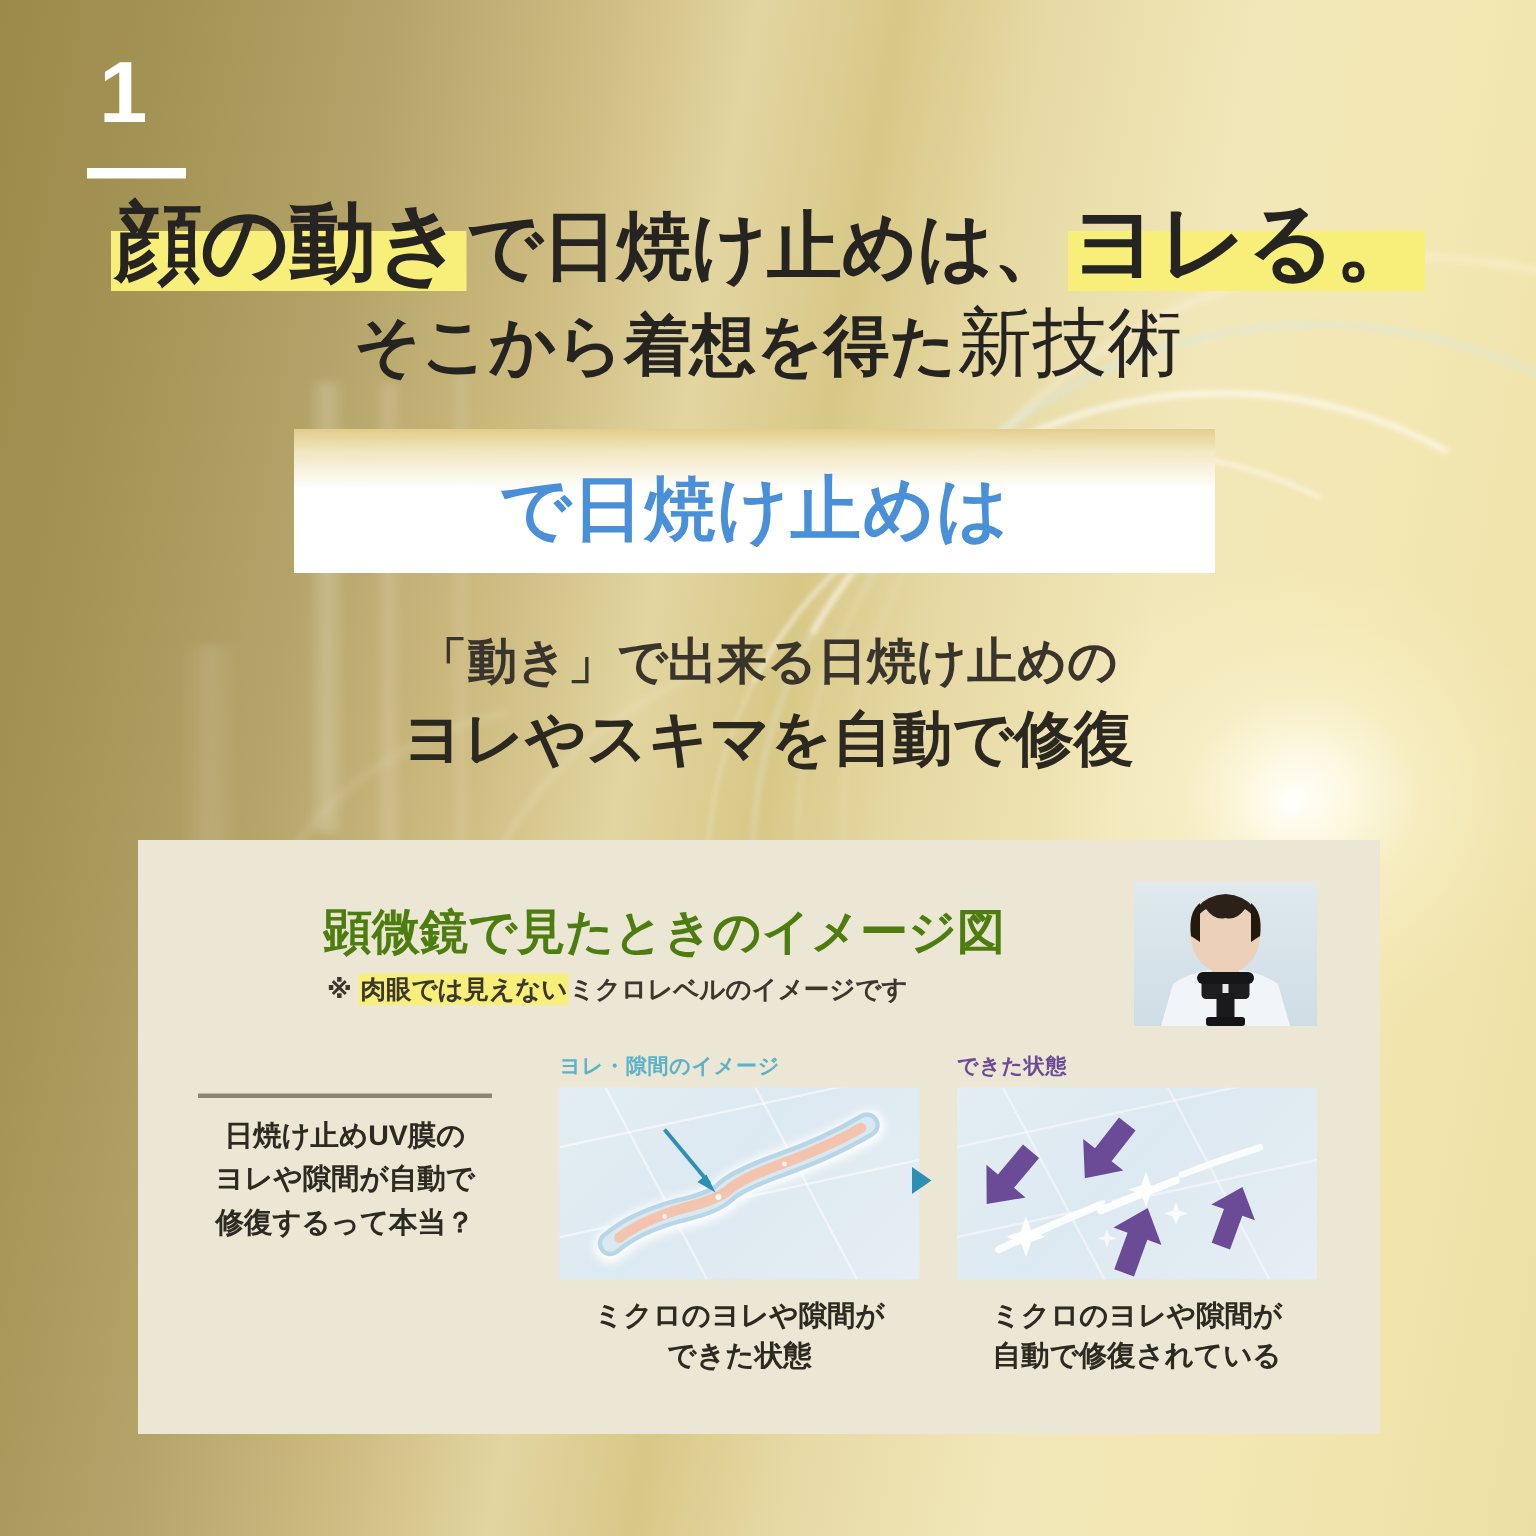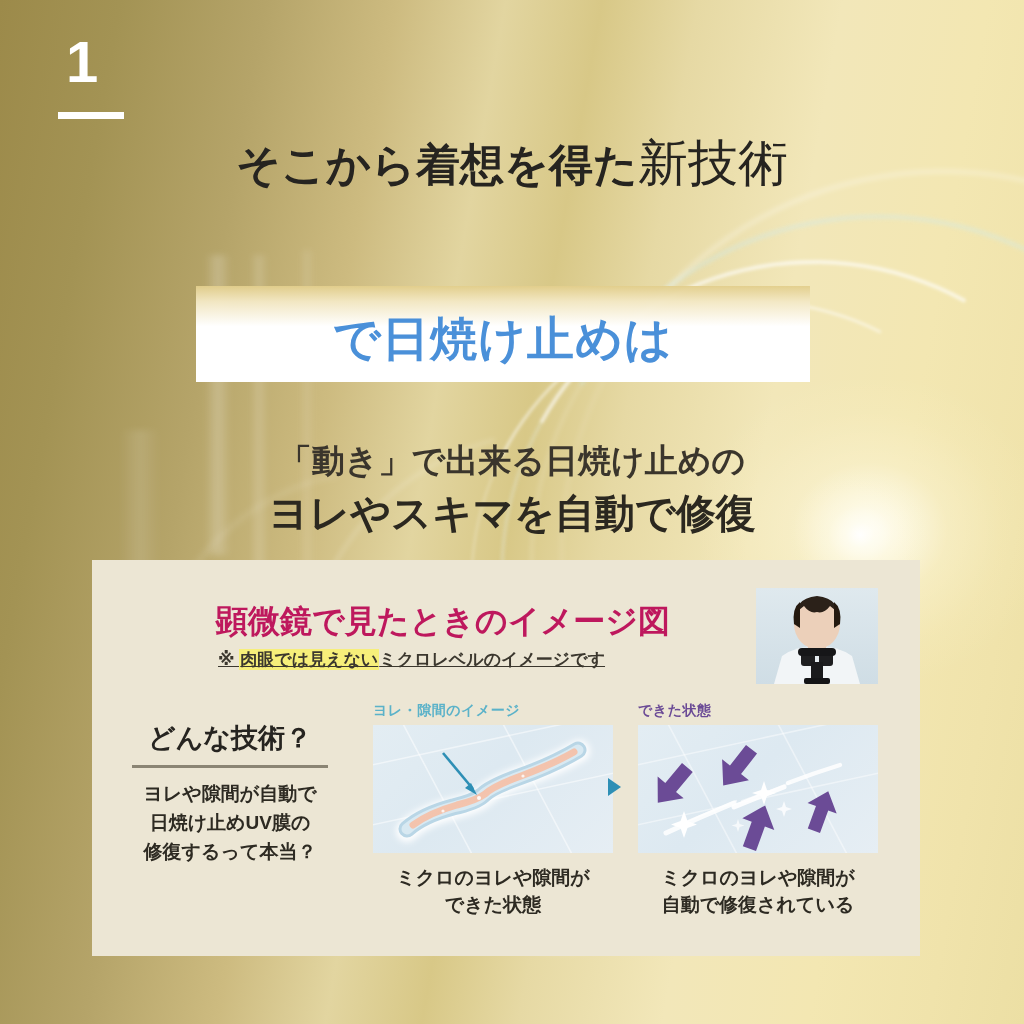--- a/index.html
+++ b/index.html
@@ -136,21 +136,20 @@
     margin-top: 10px;
   }
 
   
   .subdesc {
     position: absolute;
     left: 0;
     top: 420px;
     width: 1024px;
     text-align: center;
-    margin-top: 20px;
   }
   .sub-l1 {
     font-size: 33px;
     font-weight: 700;
     color: #3a352c;
     line-height: 1.25;
     white-space: nowrap;
   }
   .sub-l2 {
     margin-top: 8px;
@@ -171,32 +170,31 @@
     height: 396px;
     background: #ece6d4;
   }
 
   .panel-title {
     position: absolute;
     left: 124px;
     top: 40px;
     font-size: 32px;
     font-weight: 700;
-    color: #be185d;
+    color: #4d7c0f;
     white-space: nowrap;
   }
   .panel-note {
     position: absolute;
     left: 126px;
     top: 88px;
     font-size: 17px;
     font-weight: 600;
     color: #3b372e;
     white-space: nowrap;
-    text-decoration: underline;
   }
   .panel-note .mark {
     background: #f7ef7a;
     padding: 1px 1px;
   }
 
   .micro-photo {
     position: absolute;
     right: 42px;
     top: 28px;
@@ -303,20 +301,23 @@
 
   <div class="vstreak" style="left:205px; top:255px; width:26px; height:300px; opacity:.55;"></div>
   <div class="vstreak" style="left:250px; top:255px; width:18px; height:320px; opacity:.42;"></div>
   <div class="vstreak" style="left:300px; top:250px; width:14px; height:330px; opacity:.30;"></div>
   <div class="vstreak" style="left:120px; top:430px; width:40px; height:300px; opacity:.30;"></div>
 
   <div class="step-num">1</div>
   <div class="step-rule"></div>
 
   <div class="headline-wrap">
+    <div class="hl-line1">
+      <span class="big mark">顔の動き</span><span>で日焼け止めは、</span><span class="big mark">ヨレる。</span>
+    </div>
     <div class="hl-line2">
       <span>そこから着想を得た</span><span class="big">新技術</span>
     </div>
   </div>
 
   <div class="tech-band">
     <div class="tech-title">で日焼け止めは</div>
   </div>
 
   <div class="subdesc">
@@ -355,25 +356,24 @@
 
         <rect x="45" y="62" width="14" height="16" rx="3" fill="#1e1e20"></rect>
         <rect x="63" y="62" width="14" height="16" rx="3" fill="#1e1e20"></rect>
         <rect x="42" y="60" width="38" height="8" rx="4" fill="#161618"></rect>
         <rect x="55" y="74" width="12" height="22" fill="#1a1a1c"></rect>
         <rect x="48" y="90" width="26" height="6" rx="2" fill="#141416"></rect>
       </svg>
     </div>
 
     <div class="qblock">
-      <div class="q-title">どんな技術？</div>
       <div class="q-rule"></div>
       <div class="q-body">
+        <div>日焼け止めUV膜の</div>
         <div>ヨレや隙間が自動で</div>
-        <div>日焼け止めUV膜の</div>
         <div>修復するって本当？</div>
       </div>
     </div>
 
     <div class="fig" style="left:281px; top:142px;">
       <div class="fig-label">ヨレ・隙間のイメージ</div>
       <div class="fig-canvas">
         <svg width="240" height="128" viewBox="0 0 240 128">
           <defs>
             <linearGradient id="filmg" x1="0" y1="0" x2="1" y2="1">

